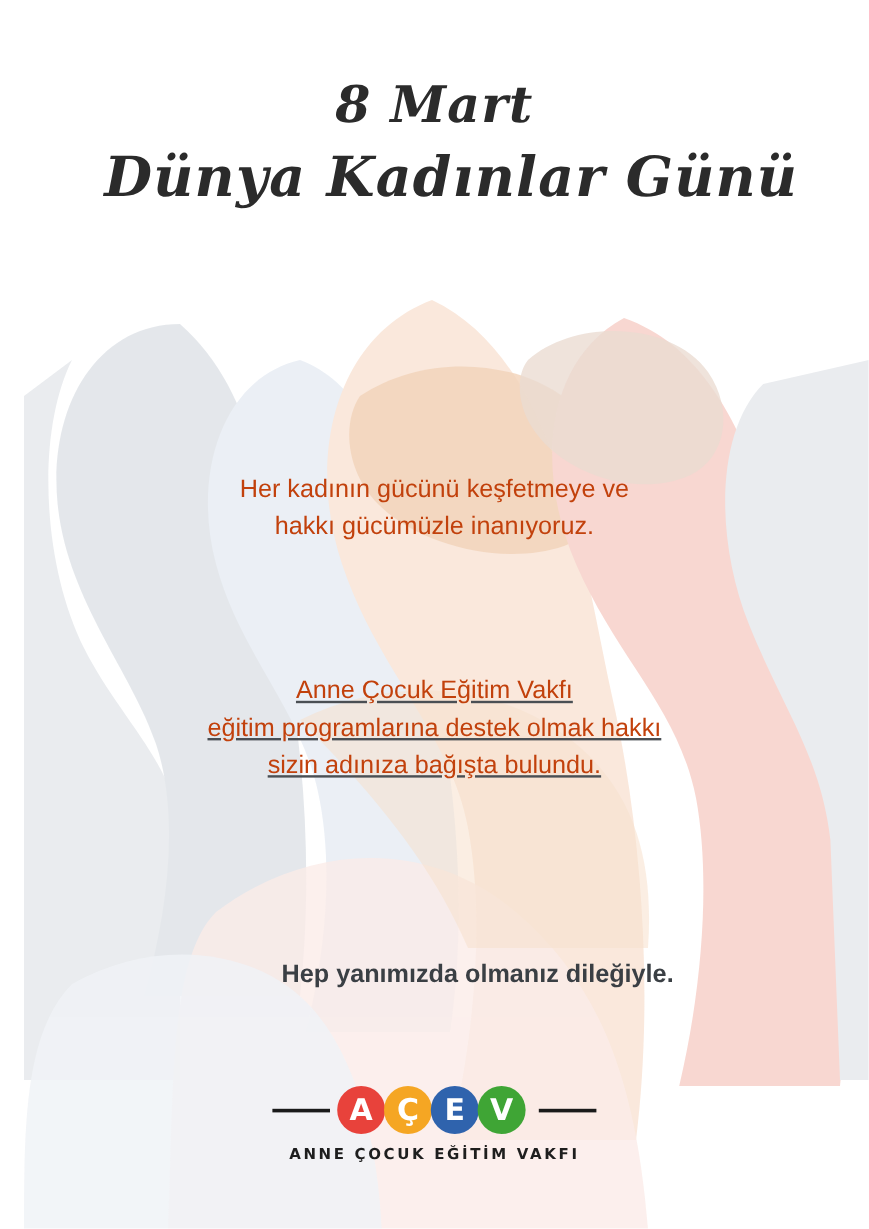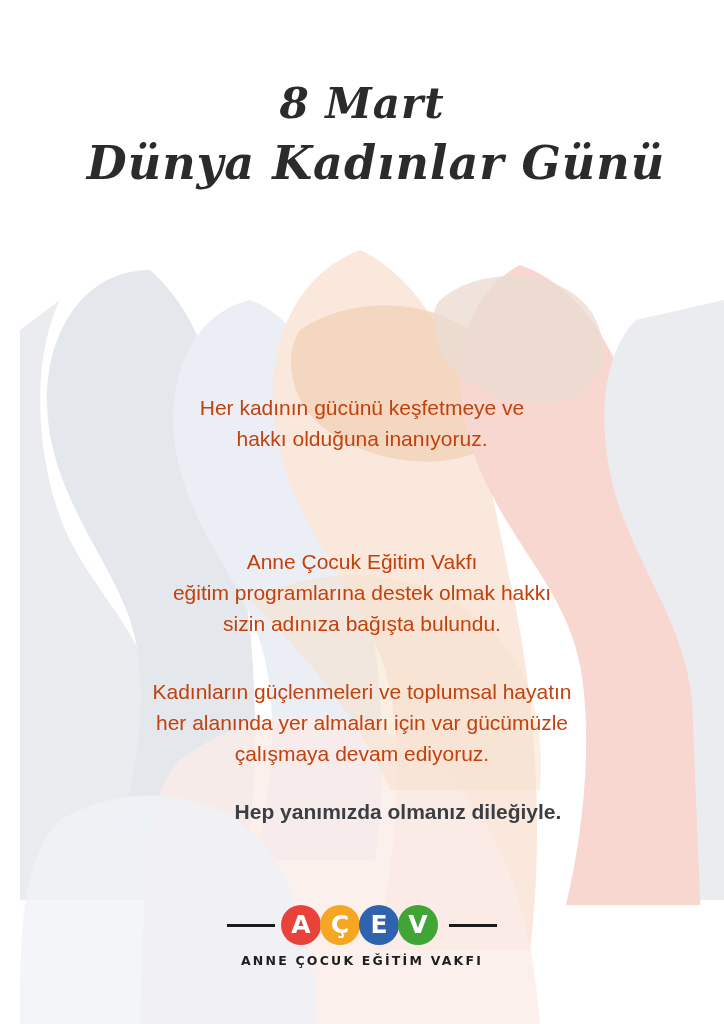--- a/index.html
+++ b/index.html
@@ -26,21 +26,21 @@
     top: 0;
     width: 724px;
     height: 1024px;
     z-index: 0;
     pointer-events: none;
   }
 
   
   .heading {
     position: absolute;
-    top: 76px;
+    top: 60px;
     left: 0;
     width: 724px;
     text-align: center;
     z-index: 3;
   }
   .heading .line1 {
     font-family: "DejaVu Serif", serif;
     font-style: italic;
     font-weight: 700;
     font-size: 42px;
@@ -72,21 +72,21 @@
   }
   .para {
     font-size: 21px;
     line-height: 31px;
     color: #c2410c;
     margin: 0;
   }
   .para-line { display: block; }
 
   #block-1 { top: 392px; }
-  #block-2 { top: 546px; }
+  #block-2 { top: 560px; text-decoration: underline; }
   #block-3 { top: 676px; }
   #block-4 { top: 796px; padding-left: 36px; }
 
   #block-4 .para {
     font-weight: bold;
     color: #3a3f44;
     font-size: 21px;
   }
 
   
@@ -193,39 +193,32 @@
   </svg>
 
   <div class="heading">
     <span class="line1">8 Mart</span>
     <span class="line2">Dünya Kadınlar Günü</span>
   </div>
 
   <div class="copy" id="block-1">
     <p class="para">
       <span class="para-line">Her kadının gücünü keşfetmeye ve</span>
-      <span class="para-line">hakkı olduğuna inanıyoruz.</span>
+      <span class="para-line">hakkı gücümüzle inanıyoruz.</span>
     </p>
   </div>
 
   <div class="copy" id="block-2">
     <p class="para">
       <span class="para-line">Anne Çocuk Eğitim Vakfı</span>
       <span class="para-line">eğitim programlarına destek olmak hakkı</span>
       <span class="para-line">sizin adınıza bağışta bulundu.</span>
     </p>
   </div>
 
-  <div class="copy" id="block-3">
-    <p class="para">
-      <span class="para-line">Kadınların güçlenmeleri ve toplumsal hayatın</span>
-      <span class="para-line">her alanında yer almaları için var gücümüzle</span>
-      <span class="para-line">çalışmaya devam ediyoruz.</span>
-    </p>
-  </div>
 
   <div class="copy" id="block-4">
     <p class="para">
       <span class="para-line">Hep yanımızda olmanız dileğiyle.</span>
     </p>
   </div>
 
   <div class="logo-wrap">
     <div class="logo-mark">
       <span class="logo-rule left"></span>

